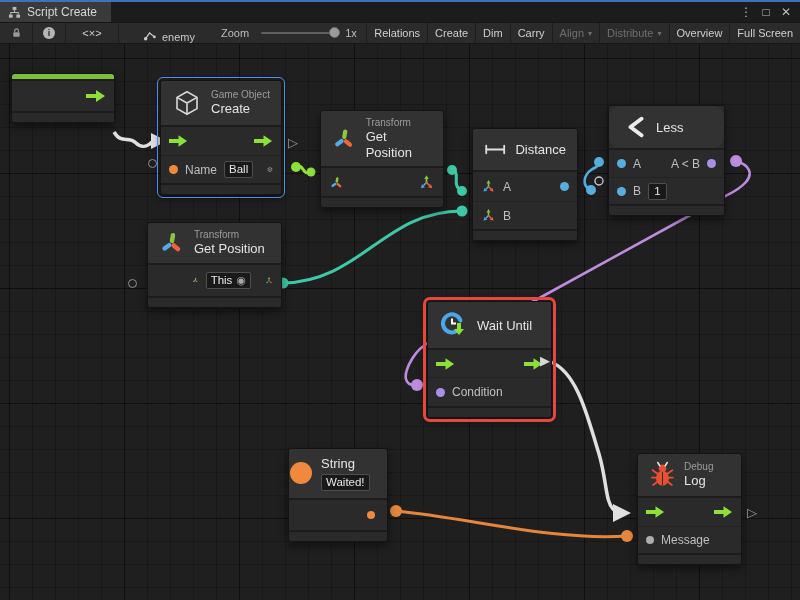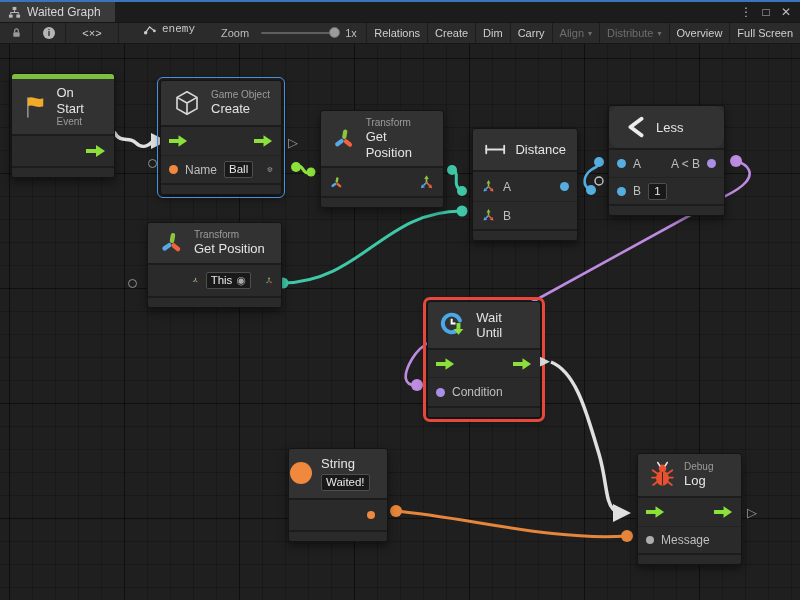--- a/index.html
+++ b/index.html
@@ -16,21 +16,21 @@
   
   .toolbar{position:absolute;left:0;top:22px;width:800px;height:22px;background:#2b2b2b;
            border-top:1px solid #161616;border-bottom:1px solid #161616;box-sizing:border-box;
            display:flex;align-items:stretch;font-size:11px;white-space:nowrap;overflow:hidden;}
   .tbtn{display:flex;align-items:center;justify-content:center;padding:0 7px;color:#cfcfcf;
         border-right:1px solid #1d1d1d;cursor:default;}
   .tbtn.disabled{color:#6e6e6e;}
   .tbtn .caret{font-size:8px;margin-left:4px;}
   .tb-left{display:flex;}
   .tb-left .tbtn{min-width:18px;}
-  .tb-graph{display:flex;align-items:flex-start;gap:5px;margin-left:24px;color:#c8c8c8;font-family:Liberation Mono, monospace;}
+  .tb-graph{display:flex;align-items:flex-end;gap:5px;margin-left:24px;color:#c8c8c8;}
   .tb-zoom{display:flex;align-items:center;margin-left:26px;color:#bdbdbd;}
   .zoom-track{position:relative;width:74px;height:2px;background:#5f5f5f;margin-left:12px;border-radius:1px;}
   .zoom-handle{position:absolute;right:-5px;top:-5px;width:11px;height:11px;border-radius:50%;
                background:#9c9c9c;border:1px solid #6b6b6b;box-sizing:border-box;}
   .tb-zoomval{margin-left:10px;color:#bdbdbd;}
   .tb-right{margin-left:auto;display:flex;border-left:1px solid #1d1d1d;}
   .info-circle{width:12px;height:12px;border-radius:50%;background:#b5b5b5;color:#1f1f1f;
                font-size:9px;font-weight:bold;display:flex;align-items:center;justify-content:center;}
   
   .canvas{position:absolute;left:0;top:44px;width:800px;height:556px;background-color:#1f1f1f;
@@ -76,21 +76,21 @@
 <div class="accent" data-interactable="false" style="background: rgb(59, 116, 189);"></div>
 
 <div class="titlebar" data-interactable="false">
   <div class="tab" data-interactable="true">
     <svg width="13" height="13" viewBox="0 0 14 14" data-interactable="false">
       <rect x="5" y="1" width="4" height="3.4" fill="#b8b8b8"></rect>
       <rect x="1" y="9.2" width="4" height="3.4" fill="#b8b8b8"></rect>
       <rect x="9" y="9.2" width="4" height="3.4" fill="#b8b8b8"></rect>
       <path d="M7 4.5 V7 M3 9.2 V7 H11 V9.2" stroke="#b8b8b8" stroke-width="1.1" fill="none"></path>
     </svg>
-    <span data-interactable="false">Waited Graph</span>
+    <span data-interactable="false">Script Create</span>
   </div>
   <div class="win-controls" data-interactable="false">
     <span data-interactable="true">⋮</span>
     <span data-interactable="true">□</span>
     <span data-interactable="true">✕</span>
   </div>
 </div>
 
 <div class="toolbar" data-interactable="false">
   <div class="tb-left" data-interactable="false">
@@ -202,30 +202,20 @@
 
     <g data-interactable="true">
       <path d="M396,467 C470,474 552,497 627,492" fill="none" stroke-width="3" stroke="#e5863c"></path>
       <circle cx="396" cy="467" r="6" fill="#e5863c"></circle>
       <circle cx="627" cy="492" r="6" fill="#e5863c"></circle>
     </g>
   </svg>
 
   <div class="node" style="left:11px;top:29px;width:104px;" data-interactable="true">
     <div style="height: 5px; border-radius: 3px 3px 0px 0px; background: rgb(124, 191, 62);" data-interactable="false"></div>
-    <div class="hd" style="padding:6px 10px;border-radius:0;" data-interactable="false">
-      <svg width="26" height="26" viewBox="0 0 24 24" data-interactable="false">
-        <path d="M5.5 3 v19" stroke="#8a8a8a" stroke-width="1.6"></path>
-        <path d="M5.5 3.6 C10 1.2 13.5 6 20 3.8 L20 11.4 C13.5 13.6 10 8.8 5.5 11.4 Z" fill="#f0a928"></path>
-      </svg>
-      <div class="hd-labels">
-        <span class="ttl" data-interactable="false">On Start</span>
-        <span class="cat" data-interactable="false">Event</span>
-      </div>
-    </div>
     <div class="rows">
       <div class="row" style="height:30px;">
         <span class="spacer"></span>
         <svg width="20" height="12" viewBox="0 0 20 12" data-interactable="true">
           <path d="M0,4 h10 v-4 l9,6 -9,6 v-4 h-10 z" fill="#8ce03a"></path>
         </svg>
       </div>
     </div>
     <div class="ft" data-interactable="false"></div>
   </div>
@@ -413,21 +403,21 @@
       </div>
       <div class="row" style="height:26px;">
         <span class="dot" data-interactable="true" style="background: rgb(86, 174, 224);"></span>
         <span class="plabel" data-interactable="false">B</span>
         <span class="field" style="min-width:9px;justify-content:center;" data-interactable="true">1</span>
       </div>
     </div>
     <div class="ft" data-interactable="false"></div>
   </div>
 
-  <div class="node highlight" style="left: 427px; top: 257px; width: 114px; outline-color: rgb(232, 71, 59);" data-interactable="true">
+  <div class="node highlight" style="left: 427px; top: 257px; width: 125px; outline-color: rgb(232, 71, 59);" data-interactable="true">
     <div class="hd" style="padding:8px 10px;" data-interactable="false">
       <svg width="30" height="30" viewBox="0 0 30 30" data-interactable="false">
         <path d="M19.5 20.5 A9 9 0 1 1 22.5 10.5" fill="none" stroke="#4ba8e8" stroke-width="4" stroke-linecap="round"></path>
         <path d="M14 8.5 V13.5 H18" stroke="#ffffff" stroke-width="2" fill="none"></path>
         <path d="M21 13 V19" stroke="#8ce03a" stroke-width="4"></path>
         <path d="M16 19 H26 L21 25 Z" fill="#8ce03a"></path>
       </svg>
       <span class="ttl" data-interactable="false">Wait Until</span>
     </div>
     <div class="rows">

